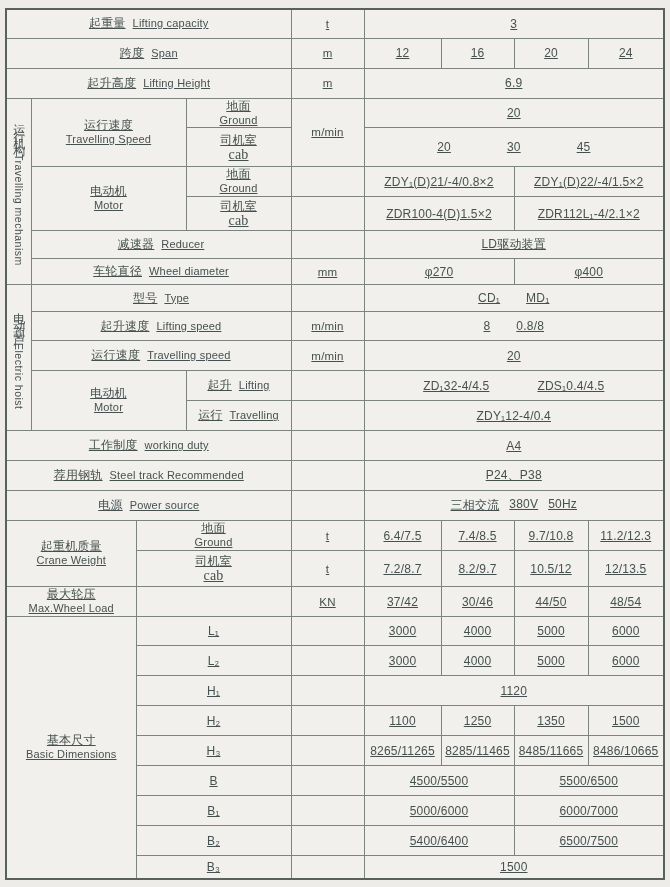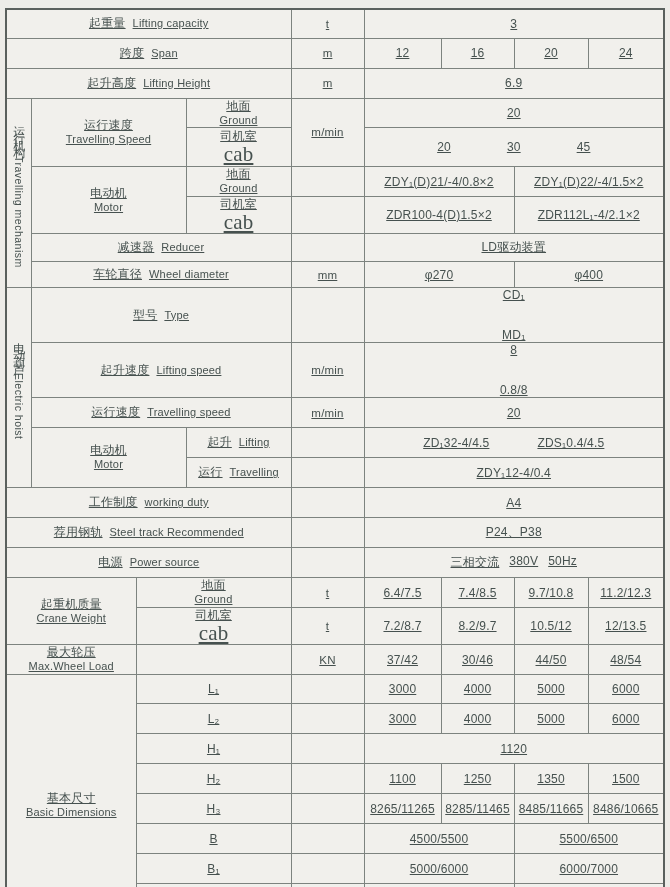--- a/index.html
+++ b/index.html
@@ -25,36 +25,36 @@
     vertical-align:middle;
     padding:0 2px;
     font-size:12px;
     letter-spacing:.2px;
     overflow:hidden;
   }
   .zh{ font-size:12px; }
   .en{ font-size:11px; }
   .inline .en{ margin-left:7px; }
   .two .zh, .two .en{ display:block; line-height:1.25; }
-  .cab-en{ font-family:"Liberation Serif", serif; font-size:21px; line-height:1; display:block; }
+  .cab-en{ font-family:"Liberation Serif", serif; font-size:14px; line-height:1; display:block; }
   .u{ font-size:11.5px; }
   .val{ font-size:12px; }
   
   .vcell{ padding:0; }
   .vtext{
     display:inline-block;
     writing-mode:vertical-rl;
     text-orientation:mixed;
     line-height:1.1;
   }
   .vtext .vzh{ letter-spacing:7px; font-size:12px; }
   .vtext .ven{ font-size:10.5px; margin-inline-start:12px; letter-spacing:.5px; }
   
   .trio{ display:flex; justify-content:center; gap:56px; width:100%; }
-  .pair{ display:flex; justify-content:center; gap:26px; width:100%;flex-direction:column; }
+  .pair{ display:flex; justify-content:center; gap:26px; width:100%; }
   .pairw{ display:flex; justify-content:center; gap:48px; width:100%; }
   .pwr{ display:flex; justify-content:center; gap:10px; width:100%; }
   
   tr{ height:30px; }
   .h23{ height:23px; } .h26{ height:26px; } .h27{ height:27px;margin-top:20px; }
   .h28{ height:28px; } .h29{ height:29px; } .h34{ height:34px; }
   .h36{ height:36px; } .h39{ height:39px; }
 </style>
 </head>
 <body>

